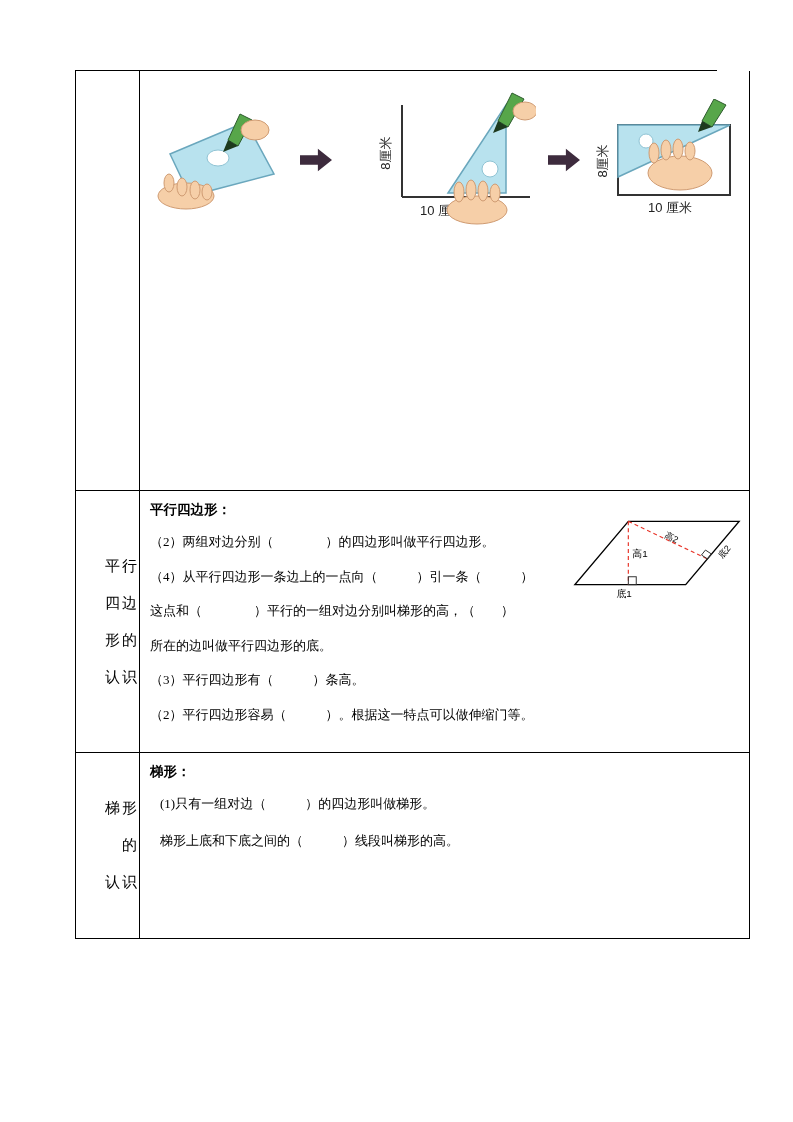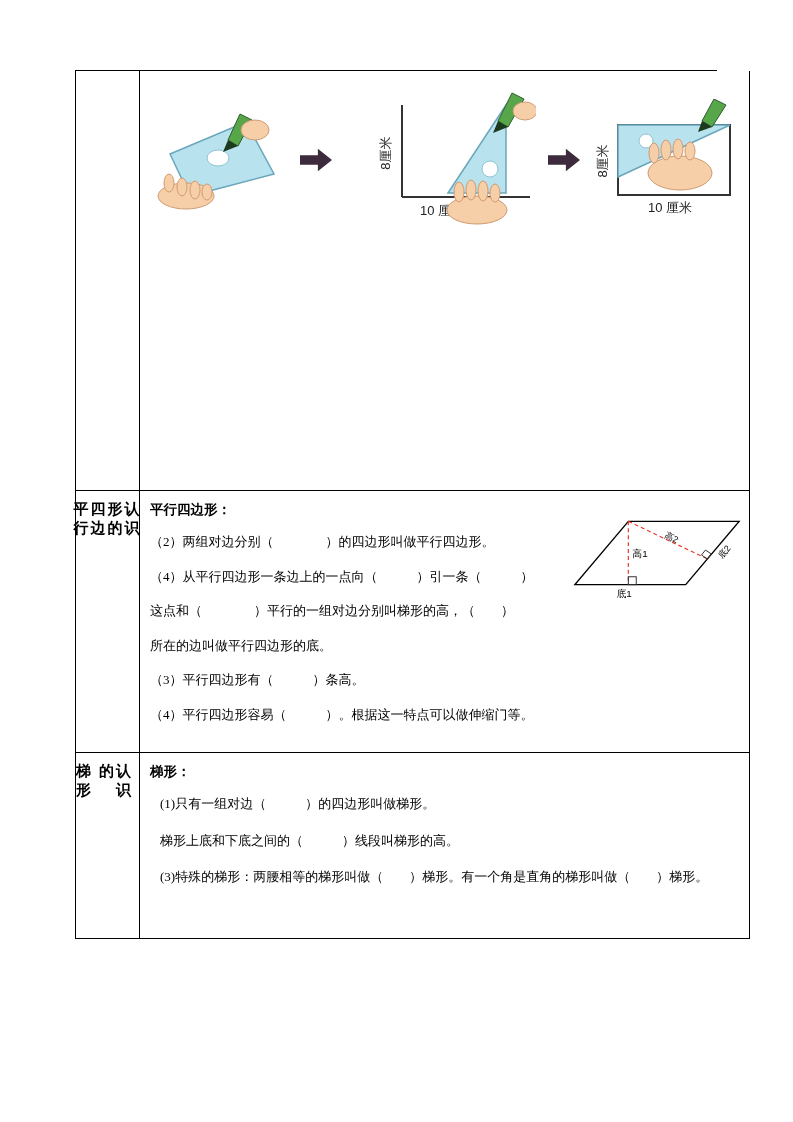--- a/index.html
+++ b/index.html
@@ -5,22 +5,22 @@
   html,body{margin:0;padding:0;background:#ffffff;}
   body{width:793px;height:1122px;font-family:"Liberation Serif","DejaVu Serif",serif;color:#000;}
   .sheet{position:relative;width:793px;height:1122px;background:#fff;overflow:hidden;}
 
   .doc-table{
     position:absolute;left:75px;top:70px;width:641px;
     display:grid;grid-template-columns:64px 1fr;grid-template-rows:420px 262px 186px;
     border-top:1px solid #000;border-left:1px solid #000;
   }
   .cell{border-right:1px solid #000;border-bottom:1px solid #000;box-sizing:border-box;position:relative;}
-  .side-cell{display:flex;flex-direction:row;align-items:flex-start;justify-content:center;
-    font-weight:bold;font-size:15px;font-family:"Liberation Sans","DejaVu Sans",sans-serif;}
+  .side-cell{display:flex;flex-direction:column;align-items:flex-end;justify-content:center;
+    font-weight:normal;font-size:15px;font-family:"Liberation Sans","DejaVu Sans",sans-serif;}
   .side-cell .vword{margin:9px 0;letter-spacing:2px;}
   .body-cell{padding:8px 12px 4px 10px;}
 
   
   .steps-strip{display:flex;align-items:center;gap:12px;margin:6px 0 0 6px;height:150px;}
   .arrow-wrap{display:flex;align-items:center;}
 
   
   .heading{font-weight:bold;font-size:13.5px;margin:2px 0 13px 0;}
   p.line{margin:0 0 15px 0;font-size:13px;line-height:1.5;}
@@ -126,21 +126,21 @@
       <p class="line"><span>（2）两组对边分别（　　　　）的四边形叫做</span><span class="b">平行四边形</span><span>。</span></p>
 
       <p class="line"><span>（4）从平行四边形一条边上的一点向（　　　）引一条（　　　）</span></p>
 
       <p class="line"><span>这点和（　　　　）平行的一组对边分别叫梯形的</span><span class="b">高</span><span>，（　　）</span></p>
 
       <p class="line"><span>所在的边叫做平行四边形的</span><span class="b">底</span><span>。</span></p>
 
       <p class="line"><span>（3）平行四边形有（　　　）条高。</span></p>
 
-      <p class="line"><span>（4）平行四边形容易（　　　）。根据这一特点可以做伸缩门等。</span></p>
+      <p class="line"><span>（2）平行四边形容易（　　　）。根据这一特点可以做伸缩门等。</span></p>
 
       <div class="pgram-diagram">
         <svg width="178" height="94" viewBox="0 0 180 94">
           <polygon points="6,78 118,78 172,14 60,14" fill="none" stroke="#000" stroke-width="1.4"></polygon>
           <line x1="60" y1="14" x2="60" y2="78" stroke="#e8372c" stroke-width="1.2" stroke-dasharray="4,3"></line>
           <line x1="60" y1="14" x2="140" y2="52" stroke="#e8372c" stroke-width="1.2" stroke-dasharray="4,3"></line>
           <rect x="60" y="70" width="8" height="8" fill="none" stroke="#333" stroke-width="1"></rect>
           <polygon points="140,52 144,47 138,43 134,48" fill="none" stroke="#333" stroke-width="1"></polygon>
           <text x="64" y="50" font-size="10">高1</text>
           <text x="96" y="30" font-size="9" transform="rotate(26 96 30)">高2</text>
@@ -156,17 +156,16 @@
       <div class="vword">认识</div>
     </div>
     <div class="cell body-cell row3">
       <div class="heading">梯形：</div>
 
       <p class="line"><span>(1)只有一组对边（　　　）的四边形叫做</span><span class="b">梯形</span><span>。</span></p>
 
 
       <p class="line"><span>梯形上底和下底之间的（　　　）线段叫梯形的</span><span class="b">高</span><span>。</span></p>
 
-      <p class="line"><span>(3)特殊的梯形：两腰相等的梯形叫做（　　）梯形。有一个角是直角的梯形叫做（　　）梯形。</span></p>
     </div>
 
   </div>
 </div>
 
 </body></html>

